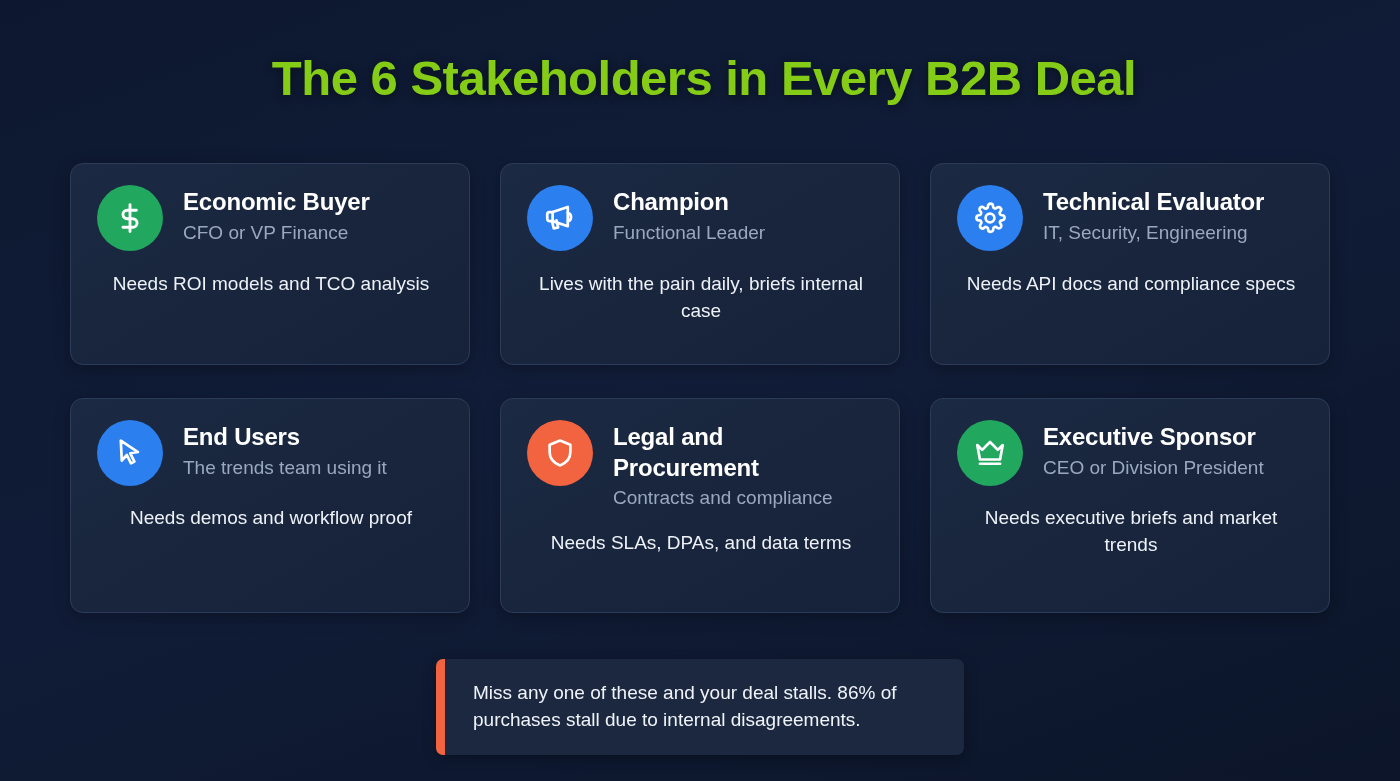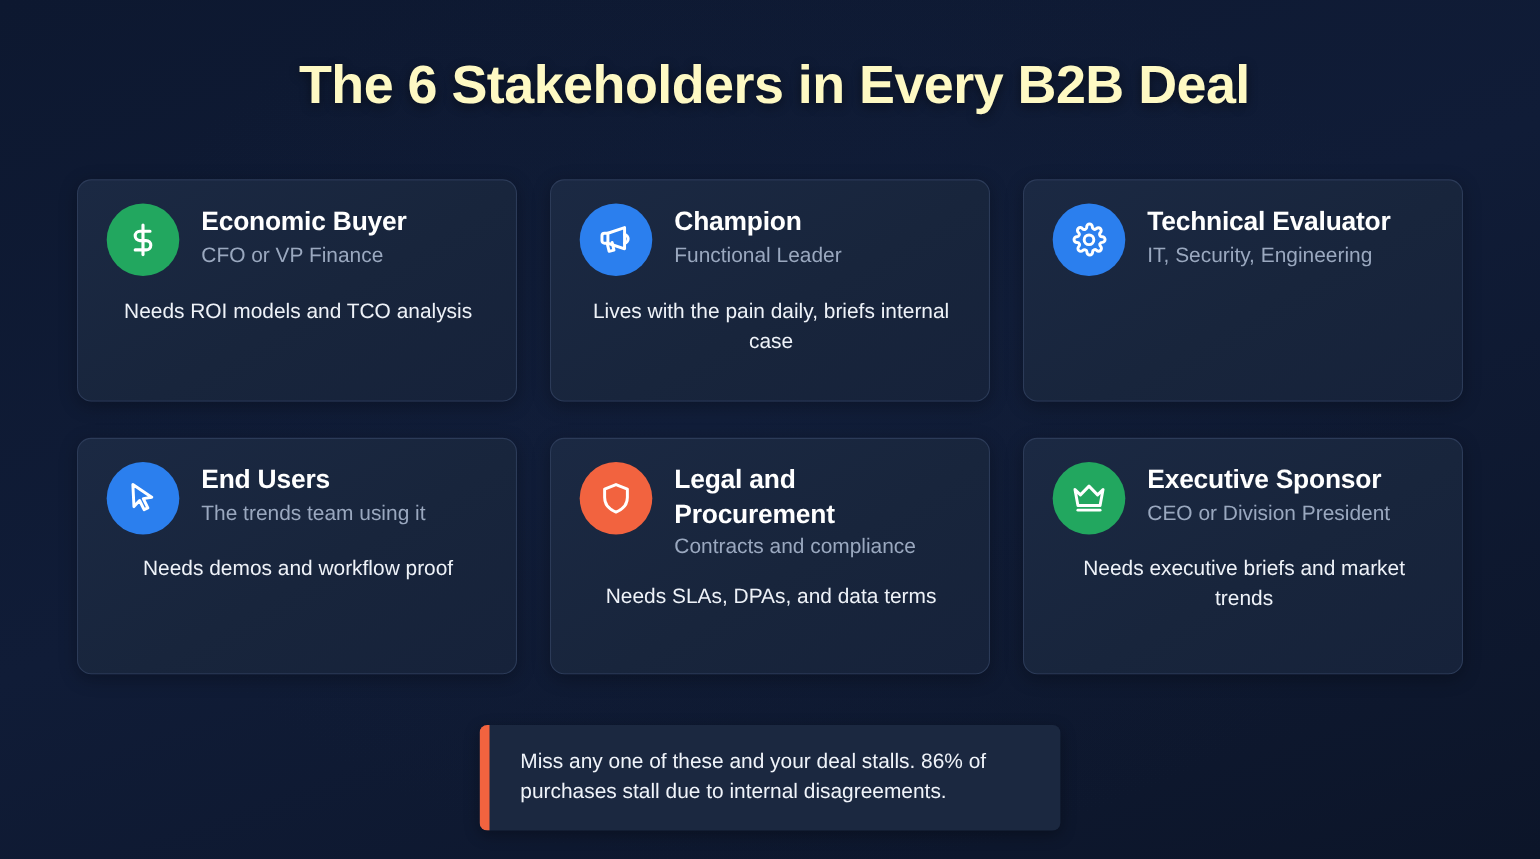--- a/index.html
+++ b/index.html
@@ -27,21 +27,21 @@
   }
 
   
   .page-title {
     position:absolute;
     top:50px; left:0; right:2px;
     text-align:center;
     font-size:49px;
     font-weight:700;
     letter-spacing:-0.5px;
-    color:#fef9c3;
+    color:#84cc16;
     text-shadow:0 2px 10px rgba(0,0,0,0.45);
     margin-left:10px;
   }
 
   
   .grid {
     position:absolute;
     top:163px; left:70px;
     width:1260px;
     display:grid;
@@ -186,20 +186,21 @@
           <svg width="34" height="34" viewBox="0 0 24 24" fill="none" stroke="#ffffff" stroke-width="1.9" stroke-linecap="round" stroke-linejoin="round">
             <circle cx="12" cy="12" r="3.1"></circle>
             <path d="M19.1 14.5a1.5 1.5 0 0 0 .3 1.65l.06.06a1.8 1.8 0 1 1-2.55 2.55l-.06-.06a1.5 1.5 0 0 0-1.65-.3 1.5 1.5 0 0 0-.91 1.37v.17a1.8 1.8 0 0 1-3.6 0v-.09a1.5 1.5 0 0 0-.98-1.37 1.5 1.5 0 0 0-1.65.3l-.06.06a1.8 1.8 0 1 1-2.55-2.55l.06-.06a1.5 1.5 0 0 0 .3-1.65 1.5 1.5 0 0 0-1.37-.91H4.2a1.8 1.8 0 0 1 0-3.6h.09a1.5 1.5 0 0 0 1.37-.98 1.5 1.5 0 0 0-.3-1.65l-.06-.06A1.8 1.8 0 1 1 7.85 4.9l.06.06a1.5 1.5 0 0 0 1.65.3h.07a1.5 1.5 0 0 0 .91-1.37V3.7a1.8 1.8 0 0 1 3.6 0v.09a1.5 1.5 0 0 0 .91 1.37 1.5 1.5 0 0 0 1.65-.3l.06-.06a1.8 1.8 0 1 1 2.55 2.55l-.06.06a1.5 1.5 0 0 0-.3 1.65v.07a1.5 1.5 0 0 0 1.37.91h.17a1.8 1.8 0 0 1 0 3.6h-.09a1.5 1.5 0 0 0-1.37.91z"></path>
           </svg>
         </div>
         <div class="head-text">
           <div class="role-name">Technical Evaluator</div>
           <div class="role-sub">IT, Security, Engineering</div>
         </div>
       </div>
+      <div class="role-need">Needs API docs and compliance specs</div>
     </div>
 
     <div class="card tall">
       <div class="card-head">
         <div class="icon-badge badge-blue">
           <svg width="34" height="34" viewBox="0 0 24 24" fill="none" stroke="#ffffff" stroke-width="1.9" stroke-linecap="round" stroke-linejoin="round">
             <path d="M5.5 3.2l12.1 8.1-5.4.9 2.9 5.9-2.4 1.2-2.9-5.9-3.6 3.9z"></path>
           </svg>
         </div>
         <div class="head-text">

